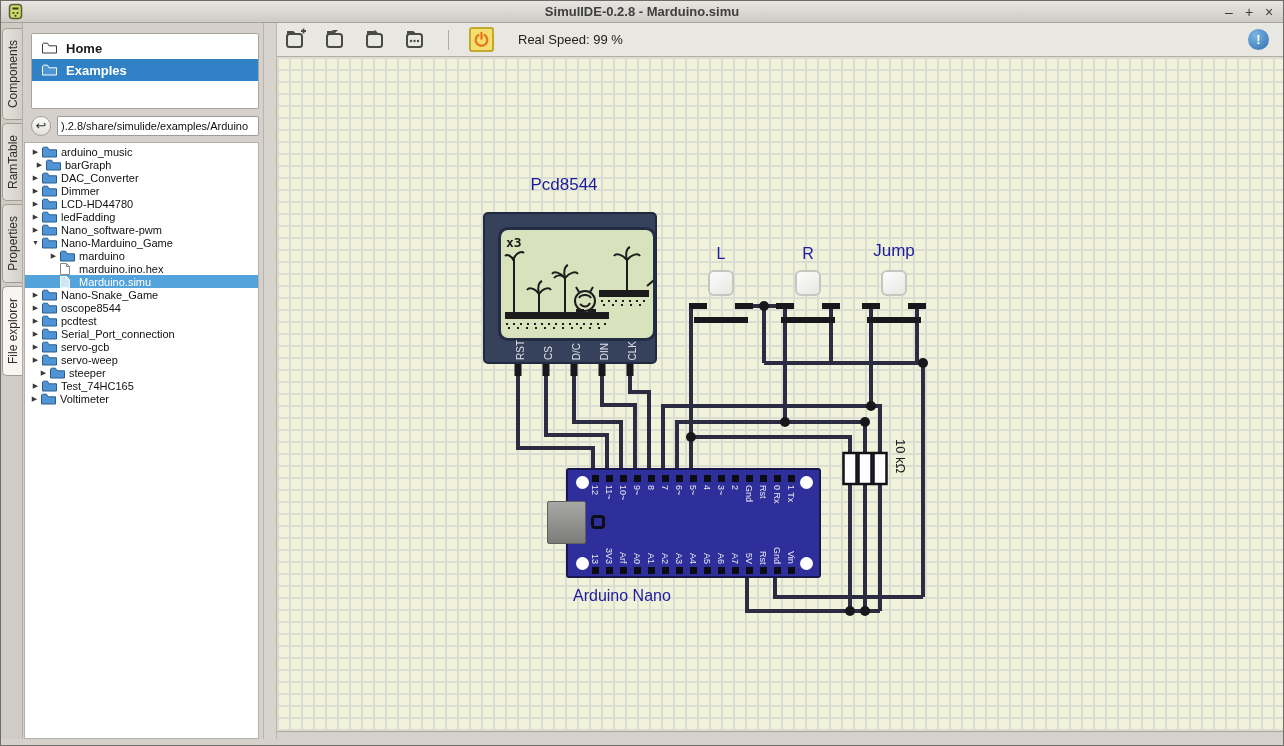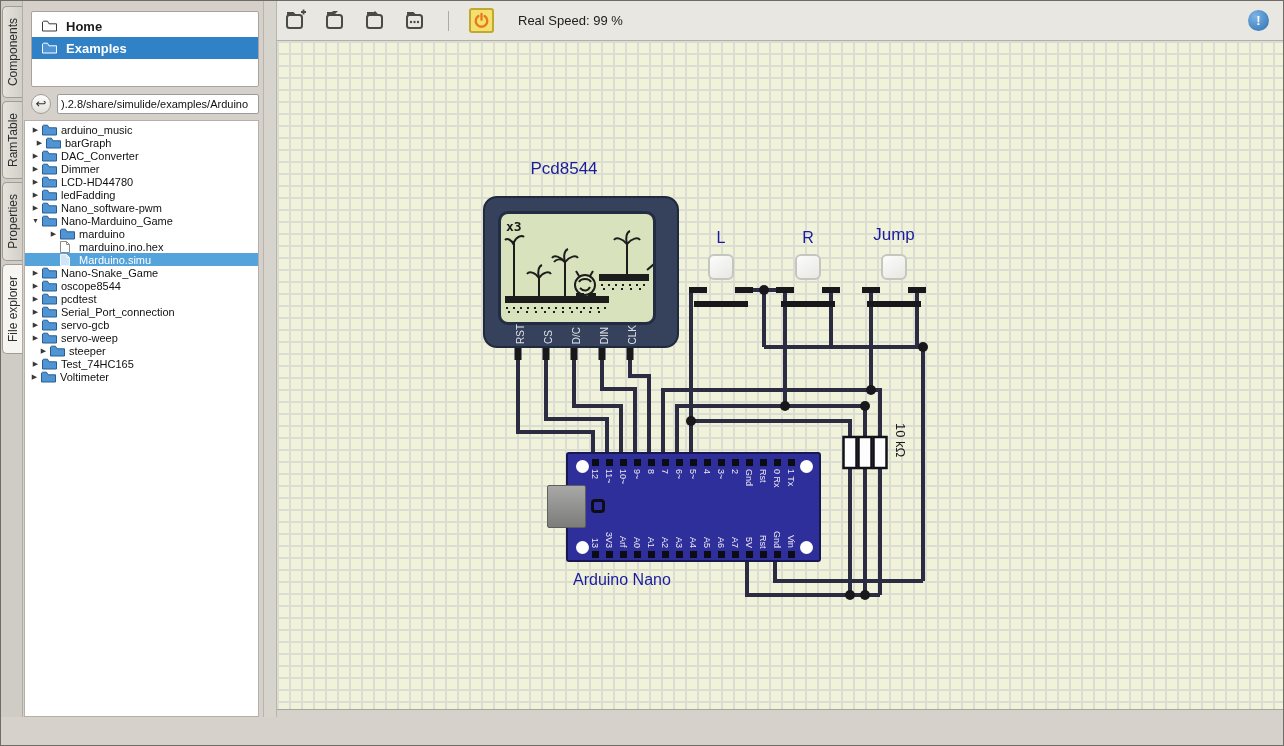--- a/index.html
+++ b/index.html
@@ -32,36 +32,36 @@
   .tree-box { position:absolute; left:1px; top:119px; width:235px; bottom:0; background:#fff; border:1px solid #b4b0a8; overflow:hidden; padding-top:2px; }
   .tree-row { height:13px; display:flex; align-items:center; font-size:11px; color:#111; white-space:nowrap; }
   .tree-row .exp { width:13px; text-align:center; font-size:7px; color:#3a3a3a; flex:none; }
   .tree-row .ticon { width:15px; flex:none; display:flex; margin-right:4px; }
   .tree-row .tlabel { flex:1; }
   .tree-row.selected { background:#55a3db; color:#fff; }
 
   .scrollstrip { width:14px; background:#d7d4cd; border-left:1px solid #b8b5ad; border-right:1px solid #b8b5ad; flex:none; }
 
   .rightcol { flex:1; display:flex; flex-direction:column; }
-  .toolbar { height:40px; background:#e9e7e1; border-bottom:1px solid #b3afa7; display:flex; align-items:center; padding:0 6px; gap:15px; flex:none; }
+  .toolbar { height:34px; background:#e9e7e1; border-bottom:1px solid #b3afa7; display:flex; align-items:center; padding:0 6px; gap:15px; flex:none; }
   .tbtn { width:25px; height:25px; display:flex; align-items:center; justify-content:center; border-radius:3px; }
   .tsep { width:1px; height:20px; background:#aeaba4; margin:0 5px; }
   .power-btn { width:25px; height:25px; background:#f3e070; border:2px solid #c2a82c; border-radius:3px; display:flex; align-items:center; justify-content:center; }
   .speed-label { font-size:13px; color:#20201e; margin-left:9px; }
   .info-btn { margin-left:auto; margin-right:8px; width:21px; height:21px; border-radius:50%; background:radial-gradient(circle at 35% 30%,#7cb5e6,#2e6eb0); color:#fff; font-weight:bold; font-size:13px; display:flex; align-items:center; justify-content:center; }
 
   .canvas { position:relative; flex:1; overflow:hidden; background-color:#f1f2da;
     background-image:linear-gradient(#dbddd3 2px,transparent 2px),linear-gradient(90deg,#dbddd3 2px,transparent 2px);
     background-size:12px 12px; }
   .statusbar { height:8px; background:#d5d2cb; border-top:1px solid #aaa69e; }
 
   
   .csvg { position:absolute; left:0; top:0; }
   .comp-label { position:absolute; font-size:17px; color:#1b1b9e; text-align:center; }
-  .lcd { position:absolute; left:206px; top:155px; width:196px; height:152px; background:#36425c; border:2px solid #1f2a3e; border-radius:14px; }
+  .lcd { position:absolute; left:206px; top:155px; width:174px; height:152px; background:#36425c; border:2px solid #1f2a3e; border-radius:5px; }
   .lcd-screen { position:absolute; left:13px; top:13px; width:158px; height:114px; background:#d8e2bc; border:3px solid #222c42; border-radius:10px; overflow:hidden; }
   .lcd-pin-label { position:absolute; bottom:2px; width:14px; height:38px; display:flex; justify-content:center; align-items:flex-end; }
   .vup { writing-mode:vertical-rl; transform:rotate(180deg); font-size:10px; color:#dde1e8; }
   .btn-cap { position:absolute; width:26px; height:26px; border-radius:6px; background:linear-gradient(145deg,#fcfcfb,#e7e7e3); border:2px solid #c6c6c0; }
   .arduino { position:absolute; left:289px; top:411px; width:255px; height:110px; background:#2f2f9b; border:2px solid #18184e; border-radius:3px; }
   .hole { position:absolute; width:13px; height:13px; border-radius:50%; background:#fff; }
   .pad { position:absolute; width:7px; height:7px; background:#0c0c14; }
   .pin-label { position:absolute; width:12px; height:38px; display:flex; justify-content:center; }
   .pin-label span { writing-mode:vertical-rl; font-size:9px; color:#e9e9f2; }
   .pin-label.top { align-items:flex-start; top:15px; }
@@ -69,20 +69,37 @@
   .usb { position:absolute; left:270px; top:444px; width:39px; height:43px; background:linear-gradient(#a8a8a6,#7c7c7a); border:1px solid #5f5f5d; border-radius:2px; }
   .reset-btn { position:absolute; left:23px; top:45px; width:14px; height:14px; border:3px solid #0d0d16; border-radius:4px; }
   .rot-label { position:absolute; display:flex; }
   .rot-label span { writing-mode:vertical-rl; font-size:13px; color:#1a1a1a; }
 </style>
 </head>
 <body>
 
 <div id="app">
 
+  <div class="titlebar">
+    <span class="appicon">
+      <svg width="17" height="17" viewBox="0 0 17 17">
+          <rect x="2.5" y="1.5" width="12" height="14" rx="3" fill="#c9d96a" stroke="#5d5d32" stroke-width="1.5"></rect>
+          <rect x="5.5" y="4.5" width="6" height="2" fill="#3c3c22"></rect>
+          <circle cx="6.5" cy="10" r="1" fill="#3c3c22"></circle>
+          <circle cx="10.5" cy="10" r="1" fill="#3c3c22"></circle>
+          <circle cx="8.5" cy="12.8" r="1" fill="#3c3c22"></circle>
+        </svg>
+    </span>
+    <span class="title">SimulIDE-0.2.8 - Marduino.simu</span>
+    <span class="win-controls">
+      <span>–</span>
+      <span>+</span>
+      <span>×</span>
+    </span>
+  </div>
 
   <div class="main">
     <div class="tabstrip" id="tabstrip">
         <div class="vtab">
           <span class="vtext">Components</span>
         </div>
         <div class="vtab">
           <span class="vtext">RamTable</span>
         </div>
         <div class="vtab">

